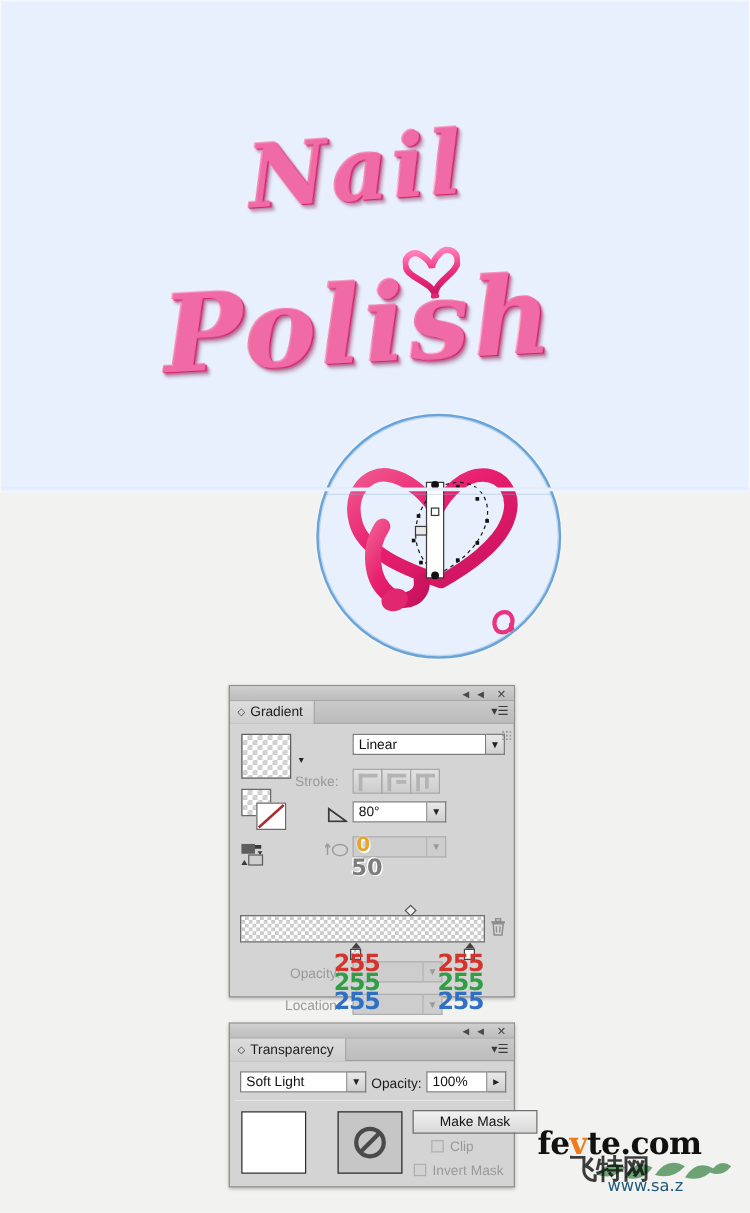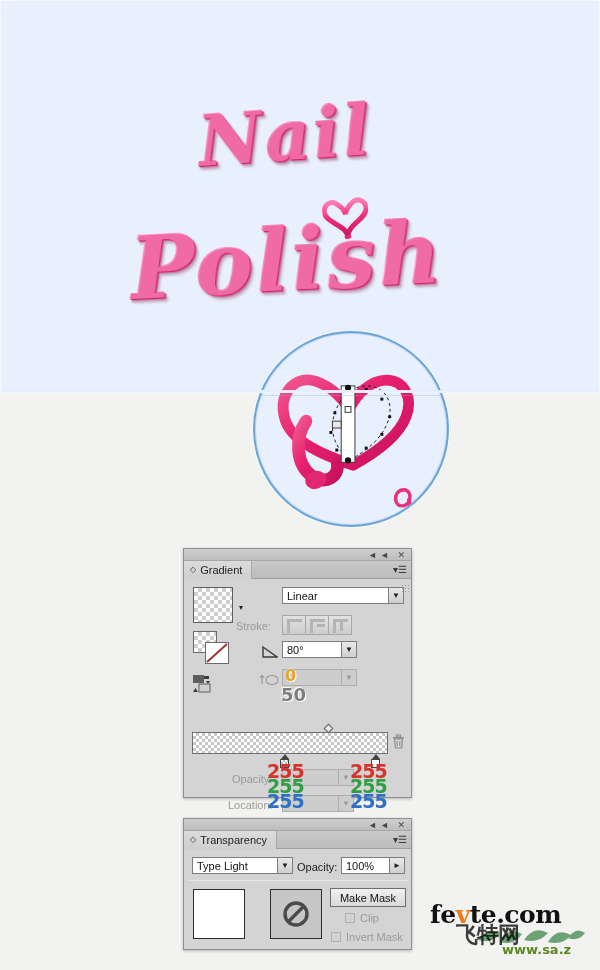--- a/index.html
+++ b/index.html
@@ -214,23 +214,23 @@
     color:#2155c4; letter-spacing:-1px;
   }
   .wm-uibq .green{ color:#1f8a3c; }
   .wm-cn{
     position:absolute; left:32px; top:24px;
     font-family:"DejaVu Sans", sans-serif; font-weight:bold; font-size:22px;
     color:#1c1c1c; opacity:.85; letter-spacing:-1px;
     mix-blend-mode:multiply;
   }
   .wm-www{
-    position:absolute; left:78px; top:46px;
-    font-family:"DejaVu Sans", sans-serif; font-weight:bold; font-size:13px;
-    color:#4d7c0f; opacity:.9;
+    position:absolute; left:62px; top:46px;
+    font-family:"DejaVu Sans", sans-serif; font-weight:normal; font-size:13px;
+    color:#0c4a6e; opacity:.9;
   }
   .wm-leaf{
     position:absolute; left:52px; top:22px; width:110px; height:30px;
     opacity:.75;
   }
 </style>
 </head>
 <body>
 
 <div id="artboard">
@@ -445,42 +445,42 @@
     <div class="panel-tab">
       <span class="tab-diamond">◇</span>
       <span>Transparency</span>
     </div>
     <div class="panel-menu">▾☰</div>
   </div>
 
   <div class="panel-body">
 
     <div class="combo" style="position:absolute; left:8px; top:8px; width:101px;">
-      <div class="field" style="flex:1;">Type Light</div>
+      <div class="field" style="flex:1;">Soft Light</div>
       <div class="caret">▼</div>
     </div>
 
     <div class="lbl" style="position:absolute; left:113px; top:12px;">Opacity:</div>
     <div class="combo" style="position:absolute; left:157px; top:8px; width:64px;">
       <div class="field" style="flex:1;">100%</div>
       <div class="caret">►</div>
     </div>
 
     <div style="position:absolute; left:4px; top:31px; width:221px; height:1px; background:#b9b9b9; border-bottom:1px solid #e6e6e6;"></div>
 
     <div class="thumb-box" style="position:absolute; left:9px; top:40px; width:52px; height:50px;"></div>
 
     <div style="position:absolute; left:86px; top:40px; width:52px; height:50px; background:#c6c6c6; border:1px solid #2b2b2b; display:flex; align-items:center; justify-content:center;">
       <svg width="28" height="28" viewBox="0 0 28 28">
         <circle cx="14" cy="14" r="11" fill="none" stroke="#4a4a4a" stroke-width="3.4"></circle>
         <line x1="6" y1="22" x2="22" y2="6" stroke="#4a4a4a" stroke-width="3.4"></line>
       </svg>
     </div>
 
-    <div class="btn" style="position:absolute; left:146px; top:39px; width:76px;">Make Mask</div>
+    <div class="btn" style="position:absolute; left:146px; top:39px; width:100px;">Make Mask</div>
 
     <div style="position:absolute; left:161px; top:63px;" class="lbl dim">
       <span class="chk"></span><span>Clip</span>
     </div>
 
     <div style="position:absolute; left:147px; top:82px;" class="lbl dim">
       <span class="chk"></span><span>Invert Mask</span>
     </div>
   </div>
 </div>

